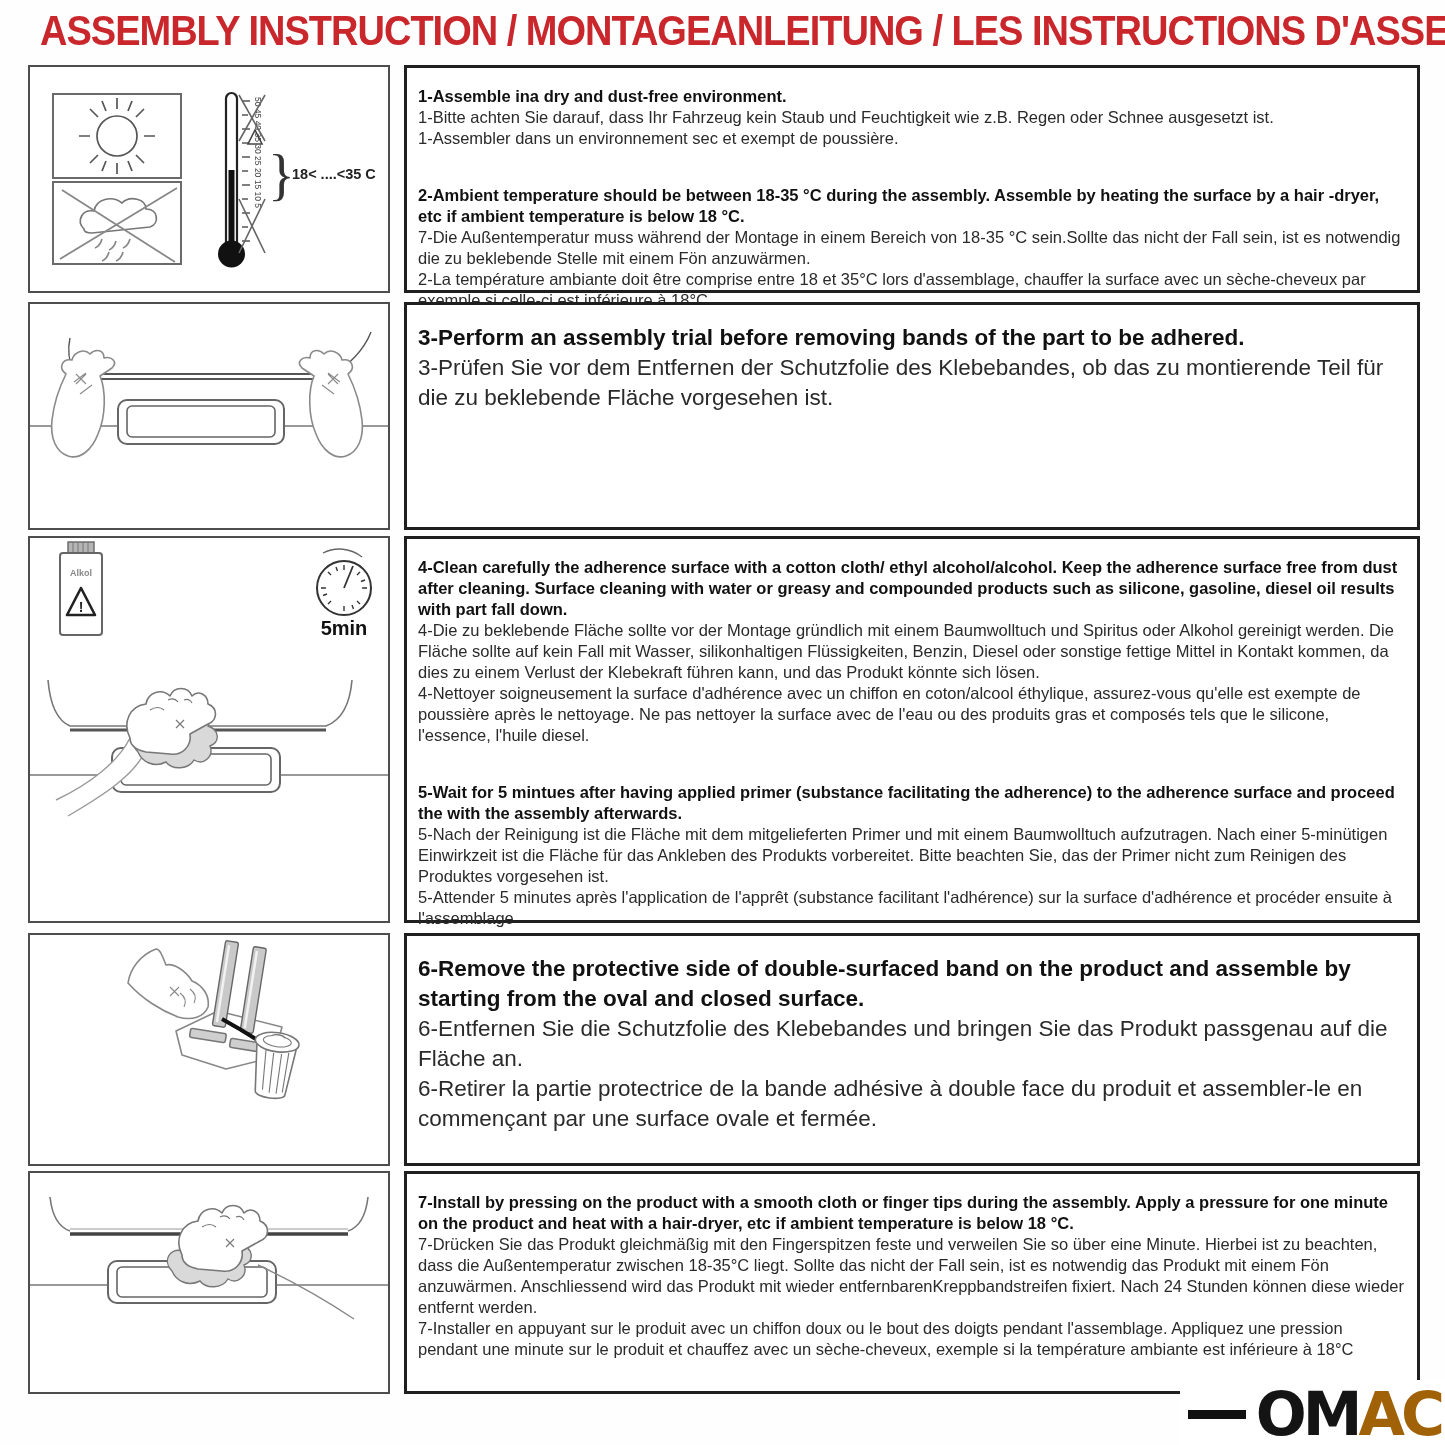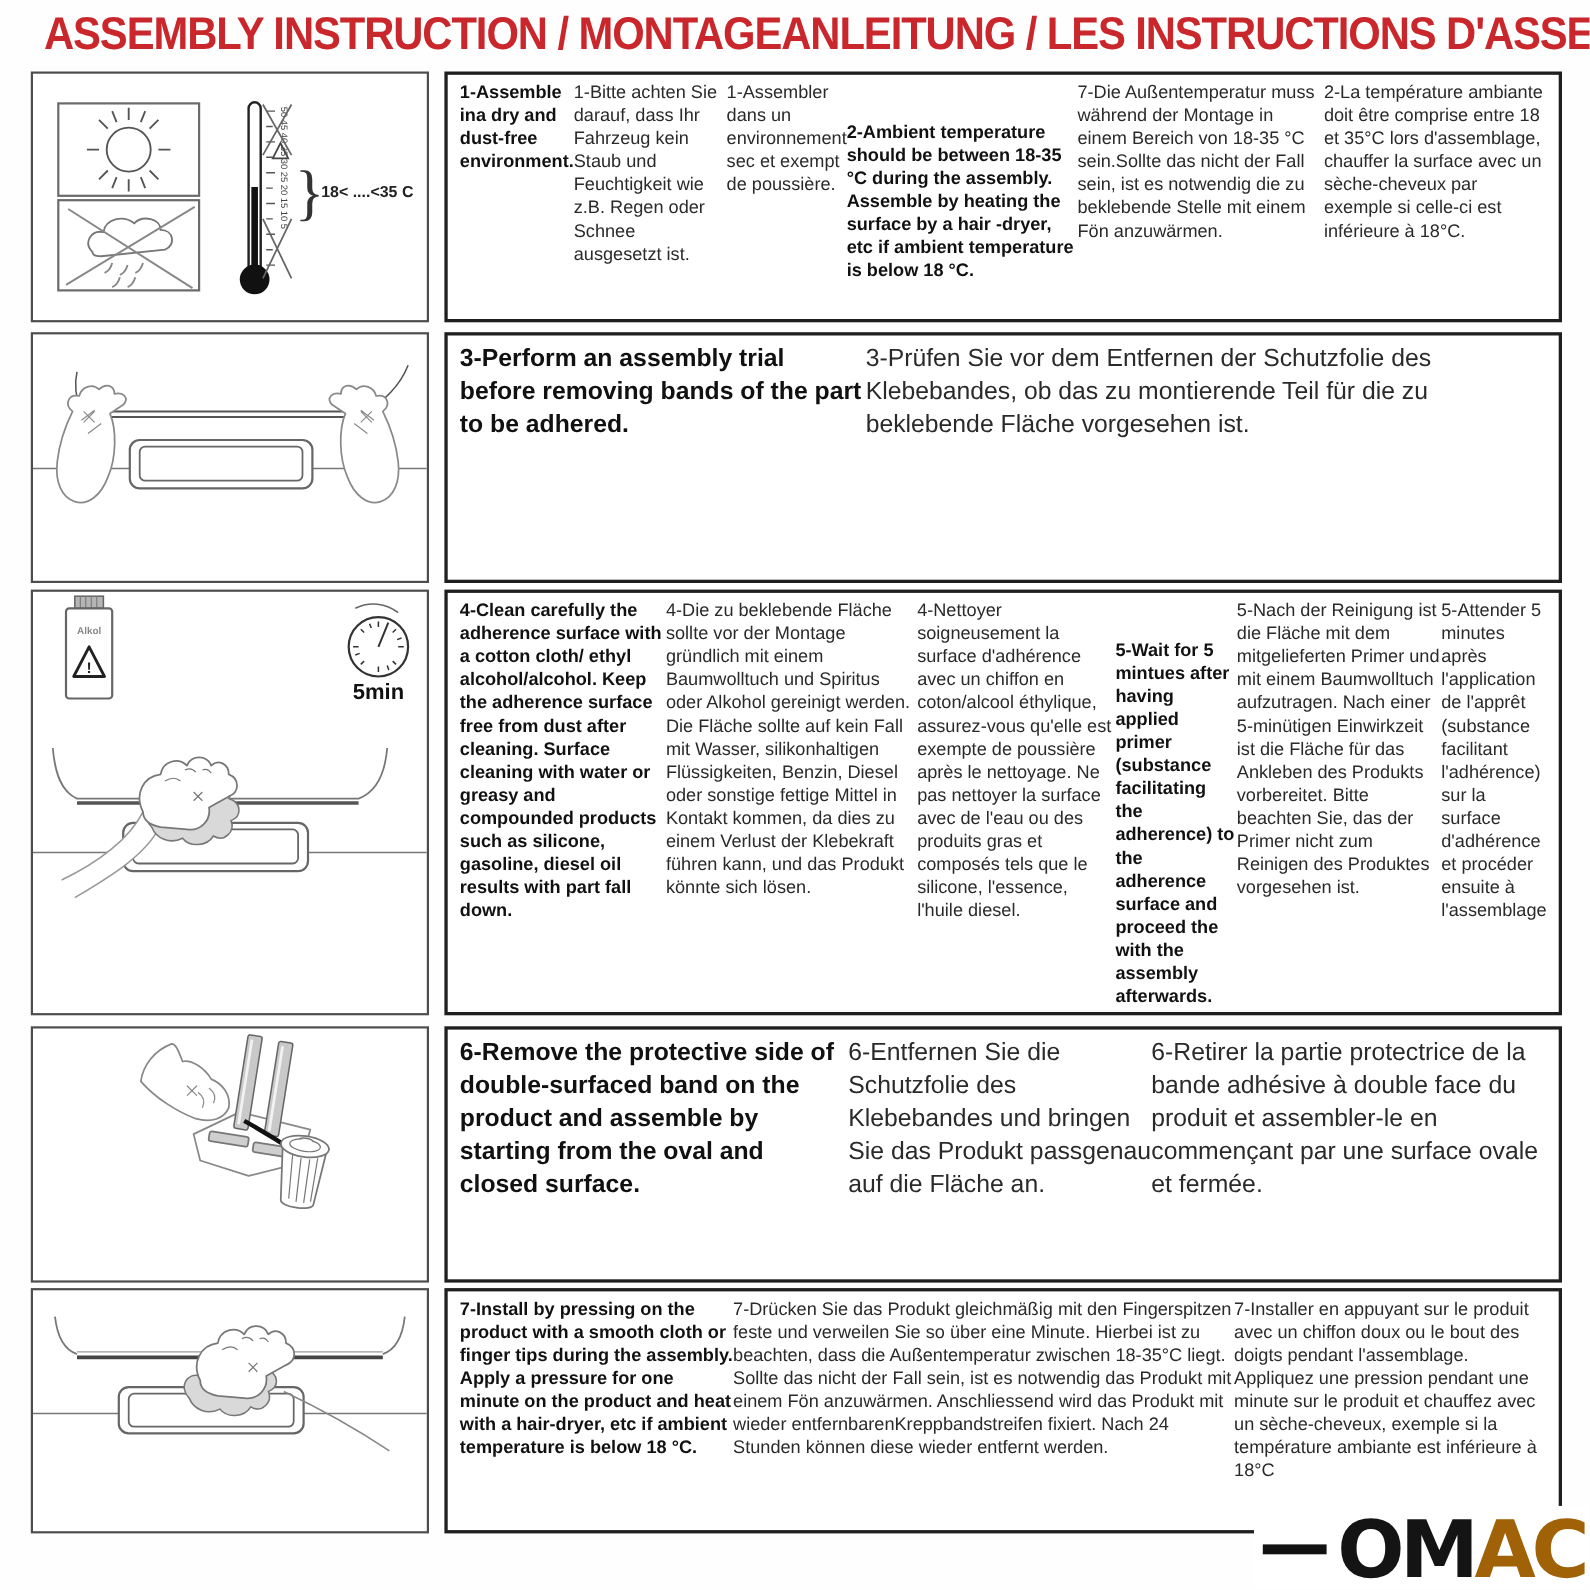--- a/index.html
+++ b/index.html
@@ -5,32 +5,32 @@
   html,body{margin:0;padding:0}
   body{width:1445px;height:1445px;position:relative;background:#fefefe;
        font-family:"Liberation Sans","DejaVu Sans",sans-serif;color:#2a2a2a;overflow:hidden}
   .title{position:absolute;left:40px;top:8px;margin:0;font-size:38px;font-weight:800;
          color:#c9272c;letter-spacing:-1px;white-space:nowrap;transform:scaleY(1.1);transform-origin:left top}
   .row{position:absolute;left:0;width:1445px}
   .illus{position:absolute;top:0;left:28px;width:362px;height:100%;
          border:2px solid #4d4d4d;background:#fff;box-sizing:border-box}
   .txt{position:absolute;top:0;left:404px;width:1016px;height:100%;
        border:3px solid #1f1f1f;background:#fff;box-sizing:border-box;
-       padding:6px 11px;display:flex;flex-direction:row;justify-content:flex-start}
-  .txt.center{justify-content:space-between}
+       padding:18px 11px;display:flex;flex-direction:column;justify-content:flex-start}
+  .txt.center{justify-content:flex-start}
   .txt p{margin:0}
   .small p{font-size:16.5px;line-height:21px}
   .big p{font-size:22.5px;line-height:30px}
   p.b{font-weight:bold;color:#111}
   p.gap{margin-top:36px}
   .illus svg{display:block;width:100%;height:100%}
   .logo{position:absolute;right:0;bottom:0;display:flex;align-items:center;
         background:#fff;padding:6px 4px 2px 8px}
   .logo .dash{width:58px;height:9px;background:#111;margin-right:10px}
-  .logo .word{font-size:72px;font-weight:bold;letter-spacing:-4px;line-height:.95;
+  .logo .word{font-size:60px;font-weight:bold;letter-spacing:-4px;line-height:.95;
               font-family:"DejaVu Sans",sans-serif}
   .om{color:#141414}
   .ac{color:#a16207}
 </style>
 </head>
 <body>
 
 <h1 class="title">ASSEMBLY INSTRUCTION / MONTAGEANLEITUNG / LES INSTRUCTIONS D'ASSEMBLAGE</h1>
 
 <section class="row" style="top:65px;height:228px">

